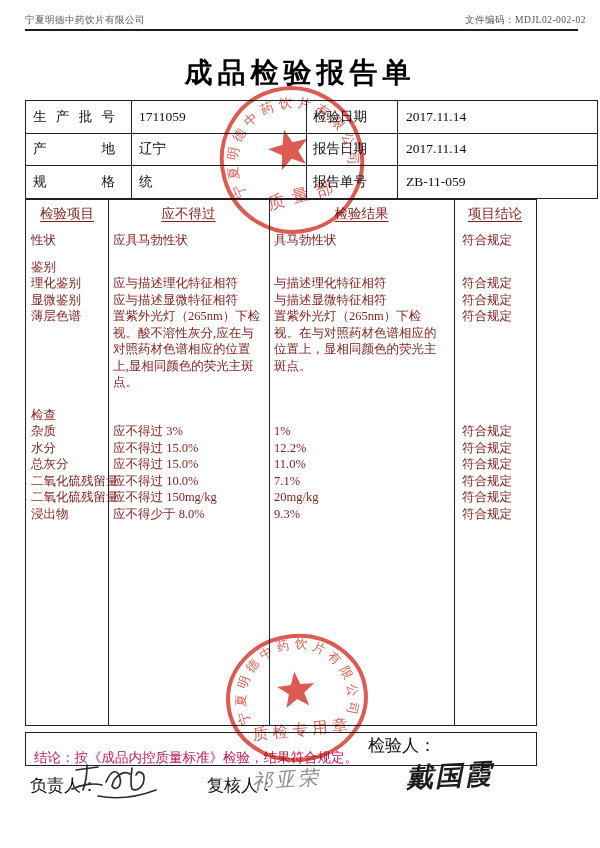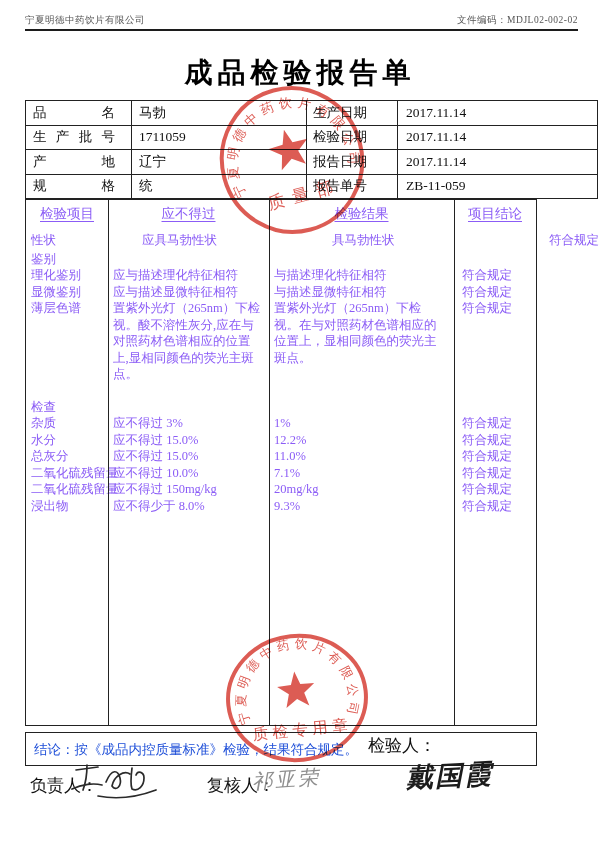--- a/index.html
+++ b/index.html
@@ -5,51 +5,51 @@
   html,body{margin:0;padding:0;}
   body{
     width:600px;height:848px;position:relative;background:#ffffff;overflow:hidden;
     font-family:"Liberation Serif","DejaVu Serif",serif;color:#111;
     -webkit-font-smoothing:antialiased;
   }
   
   .hdr-small{position:absolute;top:14px;font-size:9.5px;color:#555;letter-spacing:.5px;
     filter:blur(.35px);white-space:nowrap;}
   #hdr-left{left:25px;}
-  #hdr-right{right:22px;}
+  #hdr-right{right:14px;}
   .rule{position:absolute;left:25px;top:29px;width:553px;height:2px;background:#1c1c1c;}
   .title{position:absolute;left:0;top:54px;width:600px;text-align:center;
     font-size:28px;font-weight:700;letter-spacing:5px;color:#000;}
   
   table.info{position:absolute;left:25px;top:100px;width:512px;height:99px;
     border-collapse:collapse;table-layout:fixed;}
   table.info td{border:1px solid #222;font-size:13.5px;padding:0 4px 0 7px;color:#101010;}
   table.info td.lbl{width:82px;text-align:justify;text-align-last:justify;text-justify:inter-character;
     padding-right:16px;}
   table.info td.val{width:163px;}
   table.info td.lbl2{width:80px;padding-left:6px;}
   table.info td.val2{width:187px;padding-left:8px;}
   
   .insp{position:absolute;left:25px;top:199px;width:512px;height:527px;
     border:1px solid #222;box-sizing:border-box;}
   .vline{position:absolute;top:0;bottom:0;width:1px;background:#222;}
   .irow{display:grid;grid-template-columns:82px 161px 185px 82px;line-height:16.5px;
-    font-size:12.5px;color:#8b5cf6;}
+    font-size:12.5px;color:#7f1d1d;}
   .ihead{height:28px;align-items:center;text-align:center;font-size:13.5px;}
   .ihead span{text-decoration:underline;text-underline-offset:3px;}
   .cell{padding:0 6px 0 5px;}
   .c1{white-space:nowrap;padding-left:5px;}
   .c3{padding-left:5px;padding-right:9px;}
   .c4{padding-left:8px;}
   .mt4{margin-top:4px;}
-  .mb6{margin-bottom:2px;gap:29px;}
+  .mb6{margin-bottom:10px;}
   .mt2{margin-top:16px;}
   
   .concl{position:absolute;left:25px;top:732px;width:512px;height:34px;box-sizing:border-box;
-    border:1px solid #222;padding:8px 0 0 8px;font-size:13.5px;color:#1d4ed8;}
+    border:1px solid #222;padding:16px 0 0 8px;font-size:13.5px;color:#be185d;}
   
   .sig-label{position:absolute;font-size:17px;color:#101010;white-space:nowrap;}
   .sig-name{position:absolute;white-space:nowrap;}
   #sig-reviewer-name{left:252px;top:766px;font-size:20px;color:#8f8f8f;
     transform:rotate(-4deg);font-style:italic;letter-spacing:3px;}
   #sig-inspector-name{left:406px;top:758px;font-size:27px;color:#1c1c1c;font-weight:700;
     transform:rotate(-3deg);font-style:italic;letter-spacing:2px;}
   
   .stamp{position:absolute;mix-blend-mode:multiply;opacity:.88;}
   #stamp-top{left:212px;top:80px;}
@@ -58,26 +58,20 @@
 </head>
 <body>
 
 <div class="hdr-small" id="hdr-left">宁夏明德中药饮片有限公司</div>
 <div class="hdr-small" id="hdr-right">文件编码：MDJL02-002-02</div>
 <div class="rule"></div>
 <div class="title">成品检验报告单</div>
 
 <table class="info">
   <tbody>
-      <tr>
-    <td class="lbl">品名</td>
-    <td class="val">马勃</td>
-    <td class="lbl2">生产日期</td>
-    <td class="val2">2017.11.14</td>
-  </tr>
   <tr>
     <td class="lbl">生产批号</td>
     <td class="val">1711059</td>
     <td class="lbl2">检验日期</td>
     <td class="val2">2017.11.14</td>
   </tr>
   <tr>
     <td class="lbl">产地</td>
     <td class="val">辽宁</td>
     <td class="lbl2">报告日期</td>

